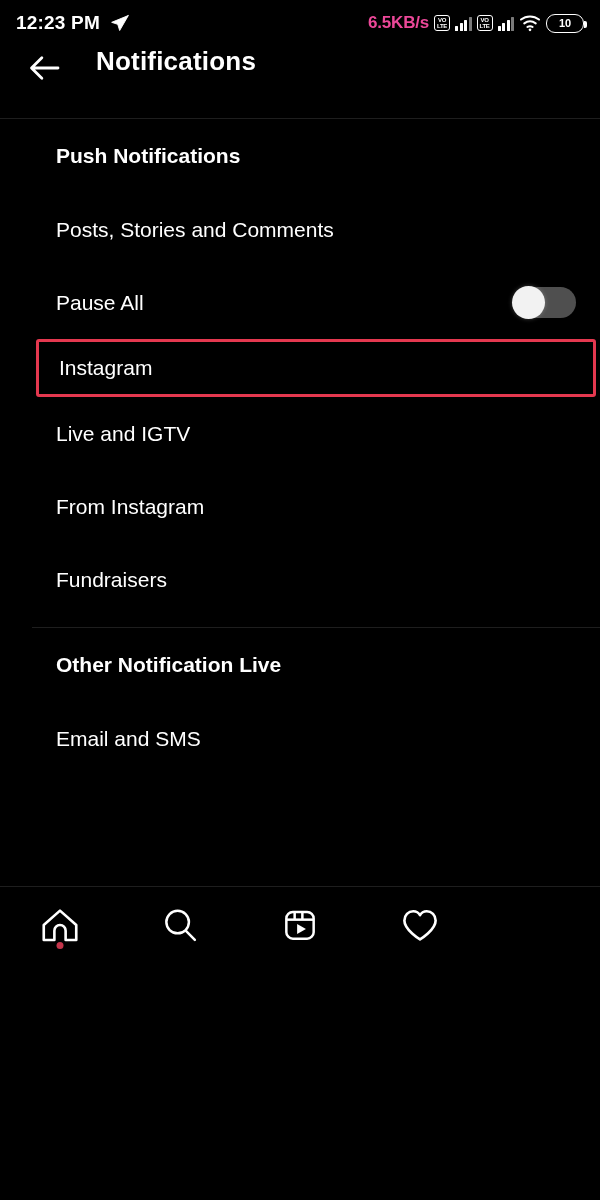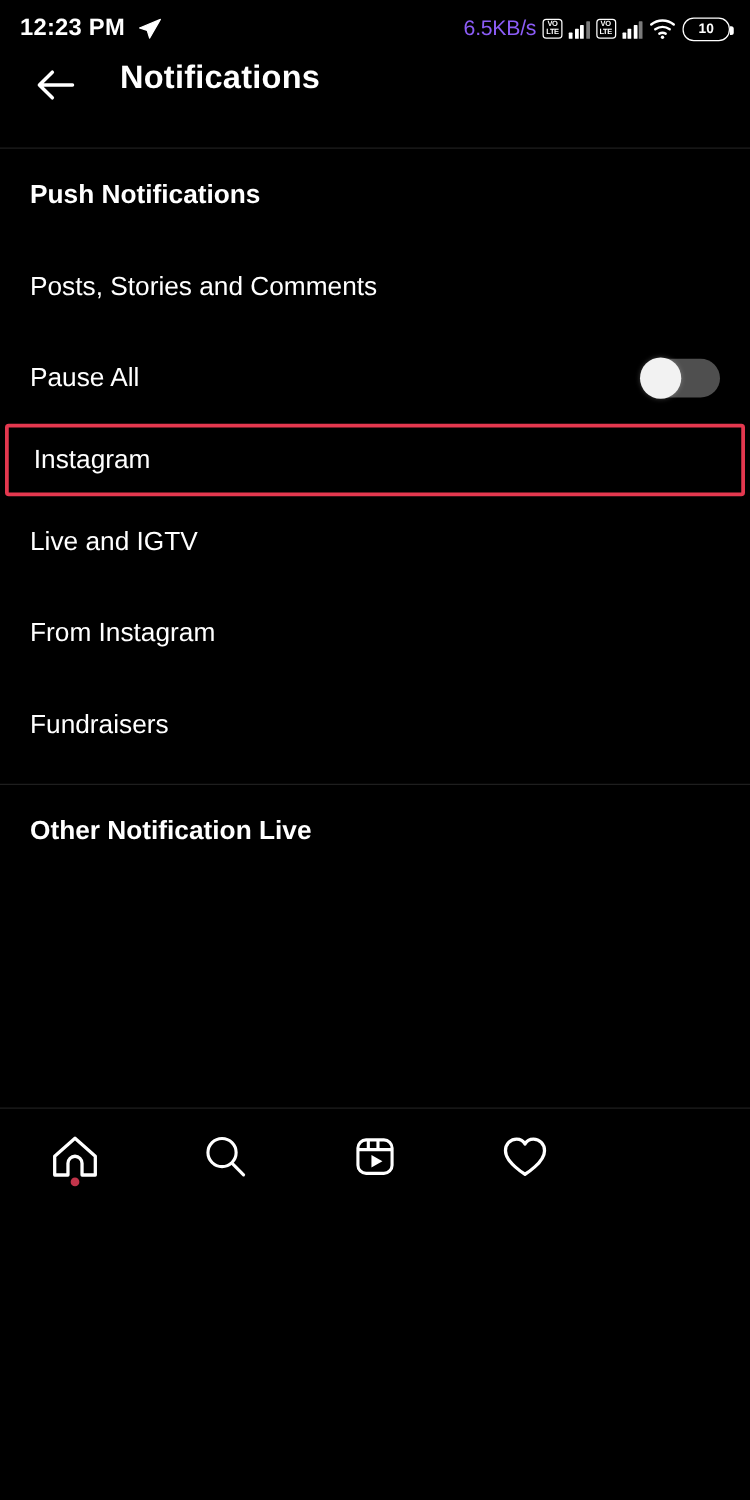--- a/index.html
+++ b/index.html
@@ -23,21 +23,21 @@
     display:flex; align-items:center;
     padding:0 16px;
   }
   .sb-left { display:flex; align-items:center; gap:10px; }
   .sb-clock { font-size:19px; font-weight:bold; letter-spacing:.2px; color:#fff; }
   .sb-telegram { display:block; width:20px; height:20px; }
   .sb-right {
     margin-left:auto;
     display:flex; align-items:center; gap:5px;
   }
-  .sb-net { font-size:17px; font-weight:normal; color:#8b5cf6; letter-spacing:-.2px; }
+  .sb-net { font-size:17px; font-weight:bold; color:#ec4899; letter-spacing:-.2px; }
   .volte-box {
     width:16px; height:16px;
     border:1.6px solid #fff; border-radius:3px;
     display:flex; flex-direction:column;
     align-items:center; justify-content:center;
     line-height:1;
   }
   .volte-box span { font-size:6px; font-weight:bold; letter-spacing:-.3px; display:block; }
   .bars { display:flex; align-items:flex-end; gap:1.5px; height:16px; }
   .bars i { display:block; width:3px; background:#fff; border-radius:.5px; }
@@ -74,21 +74,21 @@
   .header-title {
     font-size:26px; font-weight:bold;
     color:#fff; margin-left:30px; letter-spacing:.2px;
   }
   .divider {
     position:absolute; left:0; width:600px; height:1px;
     background:#1e1e1e;
   }
 
   
-  .content { position:absolute; top:119px; left:0; width:600px; }
+  .content { position:absolute; top:119px; left:0; width:600px;padding-left:32px; }
   .section-title {
     font-size:21px; font-weight:bold; color:#fff;
     padding:0 24px;
     height:74px; display:flex; align-items:center;
   }
   .row {
     position:relative;
     height:73px;
     display:flex; align-items:center;
     padding:0 24px;
@@ -241,20 +241,23 @@
 
     <div class="row">
       <span class="row-label">Fundraisers</span>
     </div>
 
     <div class="section-gap"></div>
     <div style="position:relative;height:1px;background:#1e1e1e;"></div>
 
     <div class="section-title">Other Notification Live</div>
 
+    <div class="row">
+      <span class="row-label">Email and SMS</span>
+    </div>
   </div>
 
   <div class="bottomnav">
 
     <div class="nav-item">
       <span>
         <svg viewBox="0 0 32 30" width="40" height="38">
           <path d="M3 15 L16 3.5 L29 15 L29 27 L20.5 27 L20.5 19.5 A4.5 4.5 0 0 0 11.5 19.5 L11.5 27 L3 27 Z" fill="none" stroke="#fff" stroke-width="2.1" stroke-linejoin="round" stroke-linecap="round"></path>
         </svg>
       </span>

